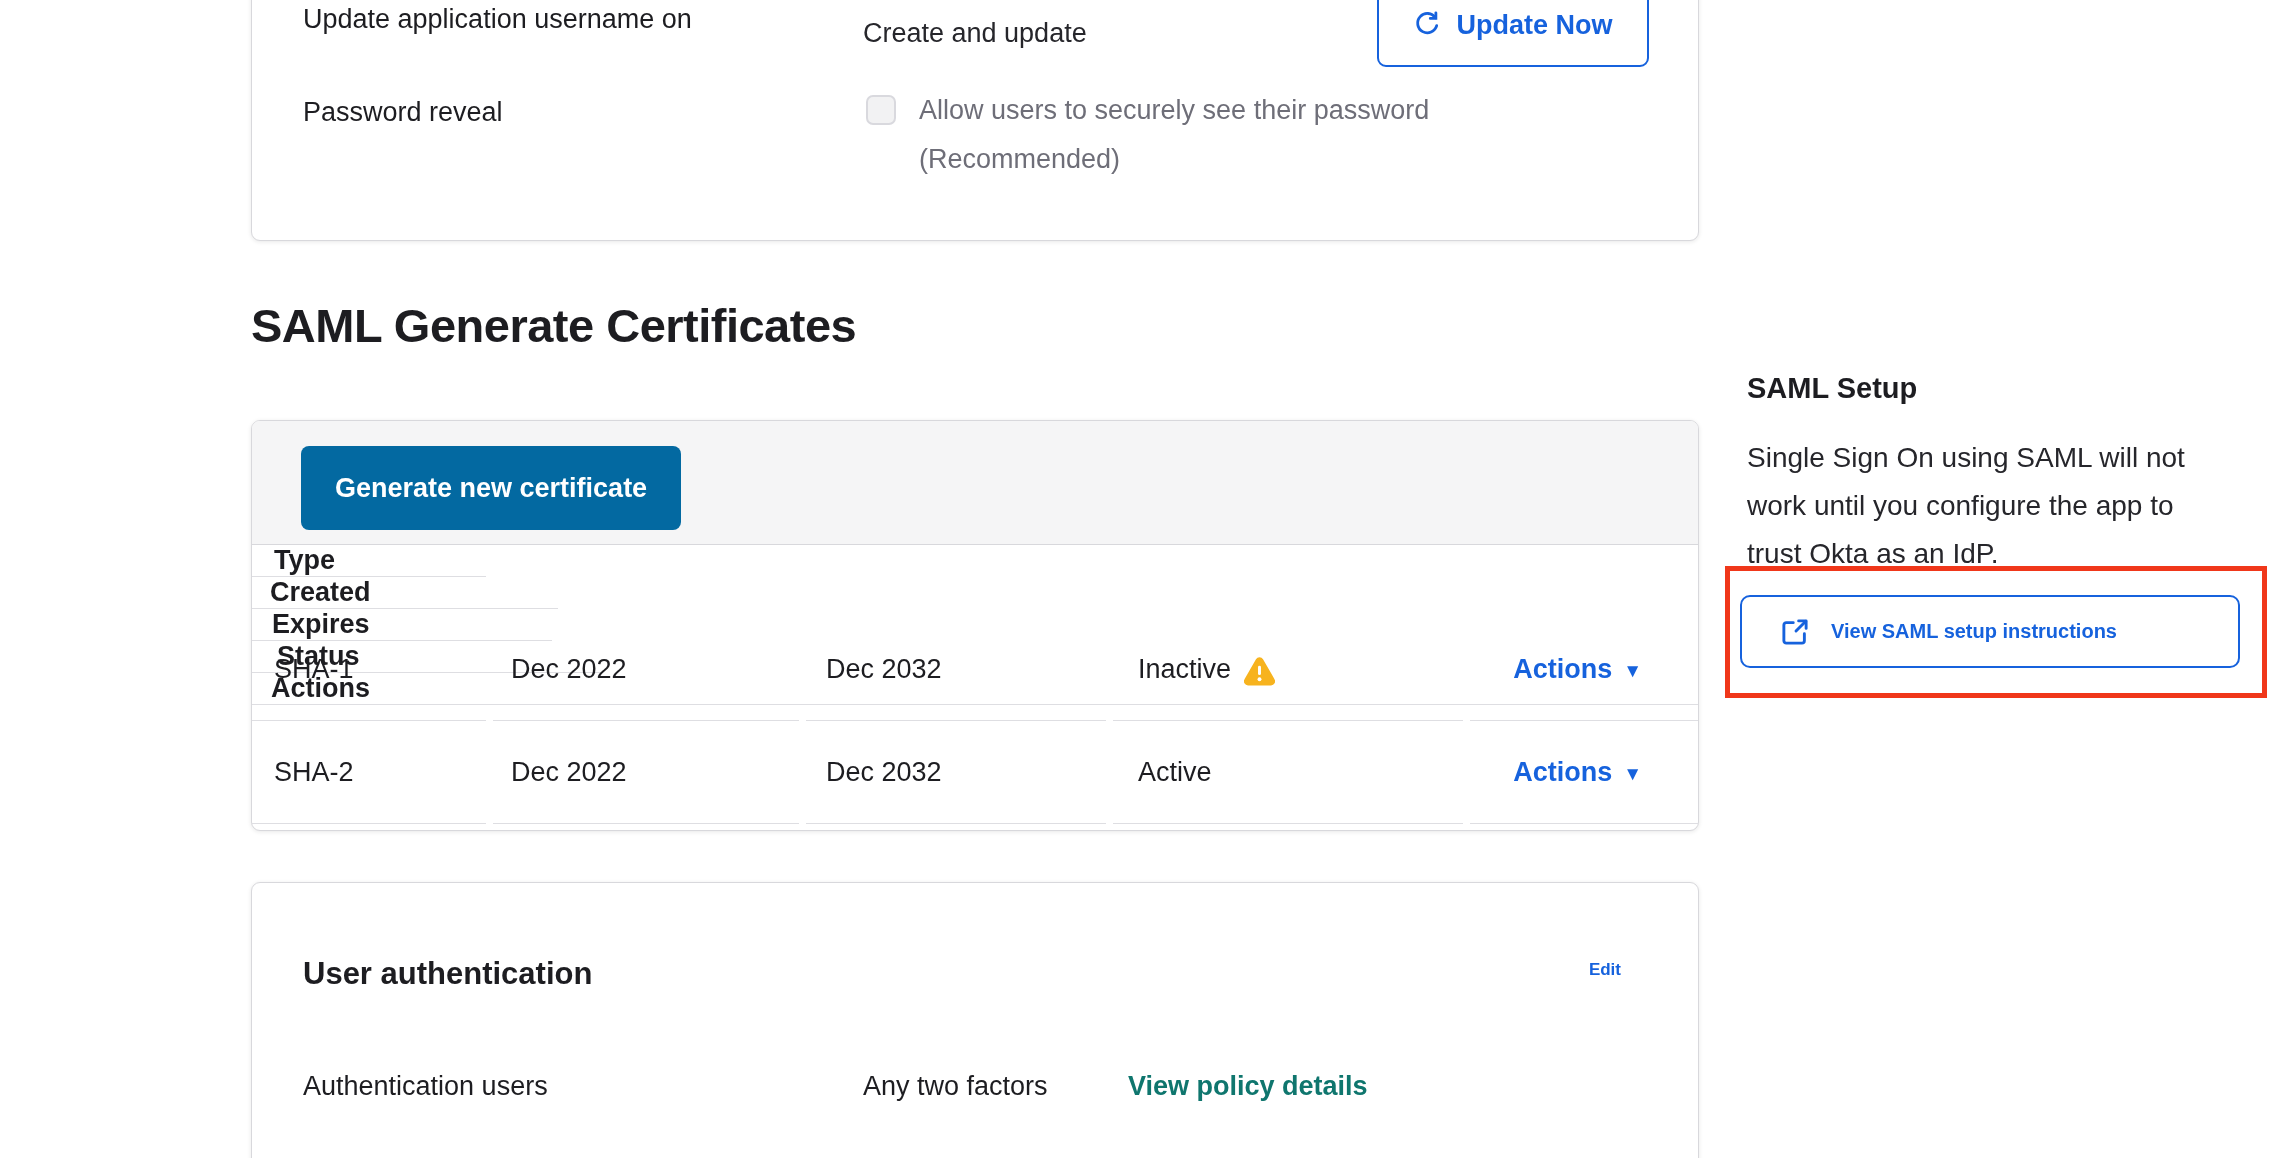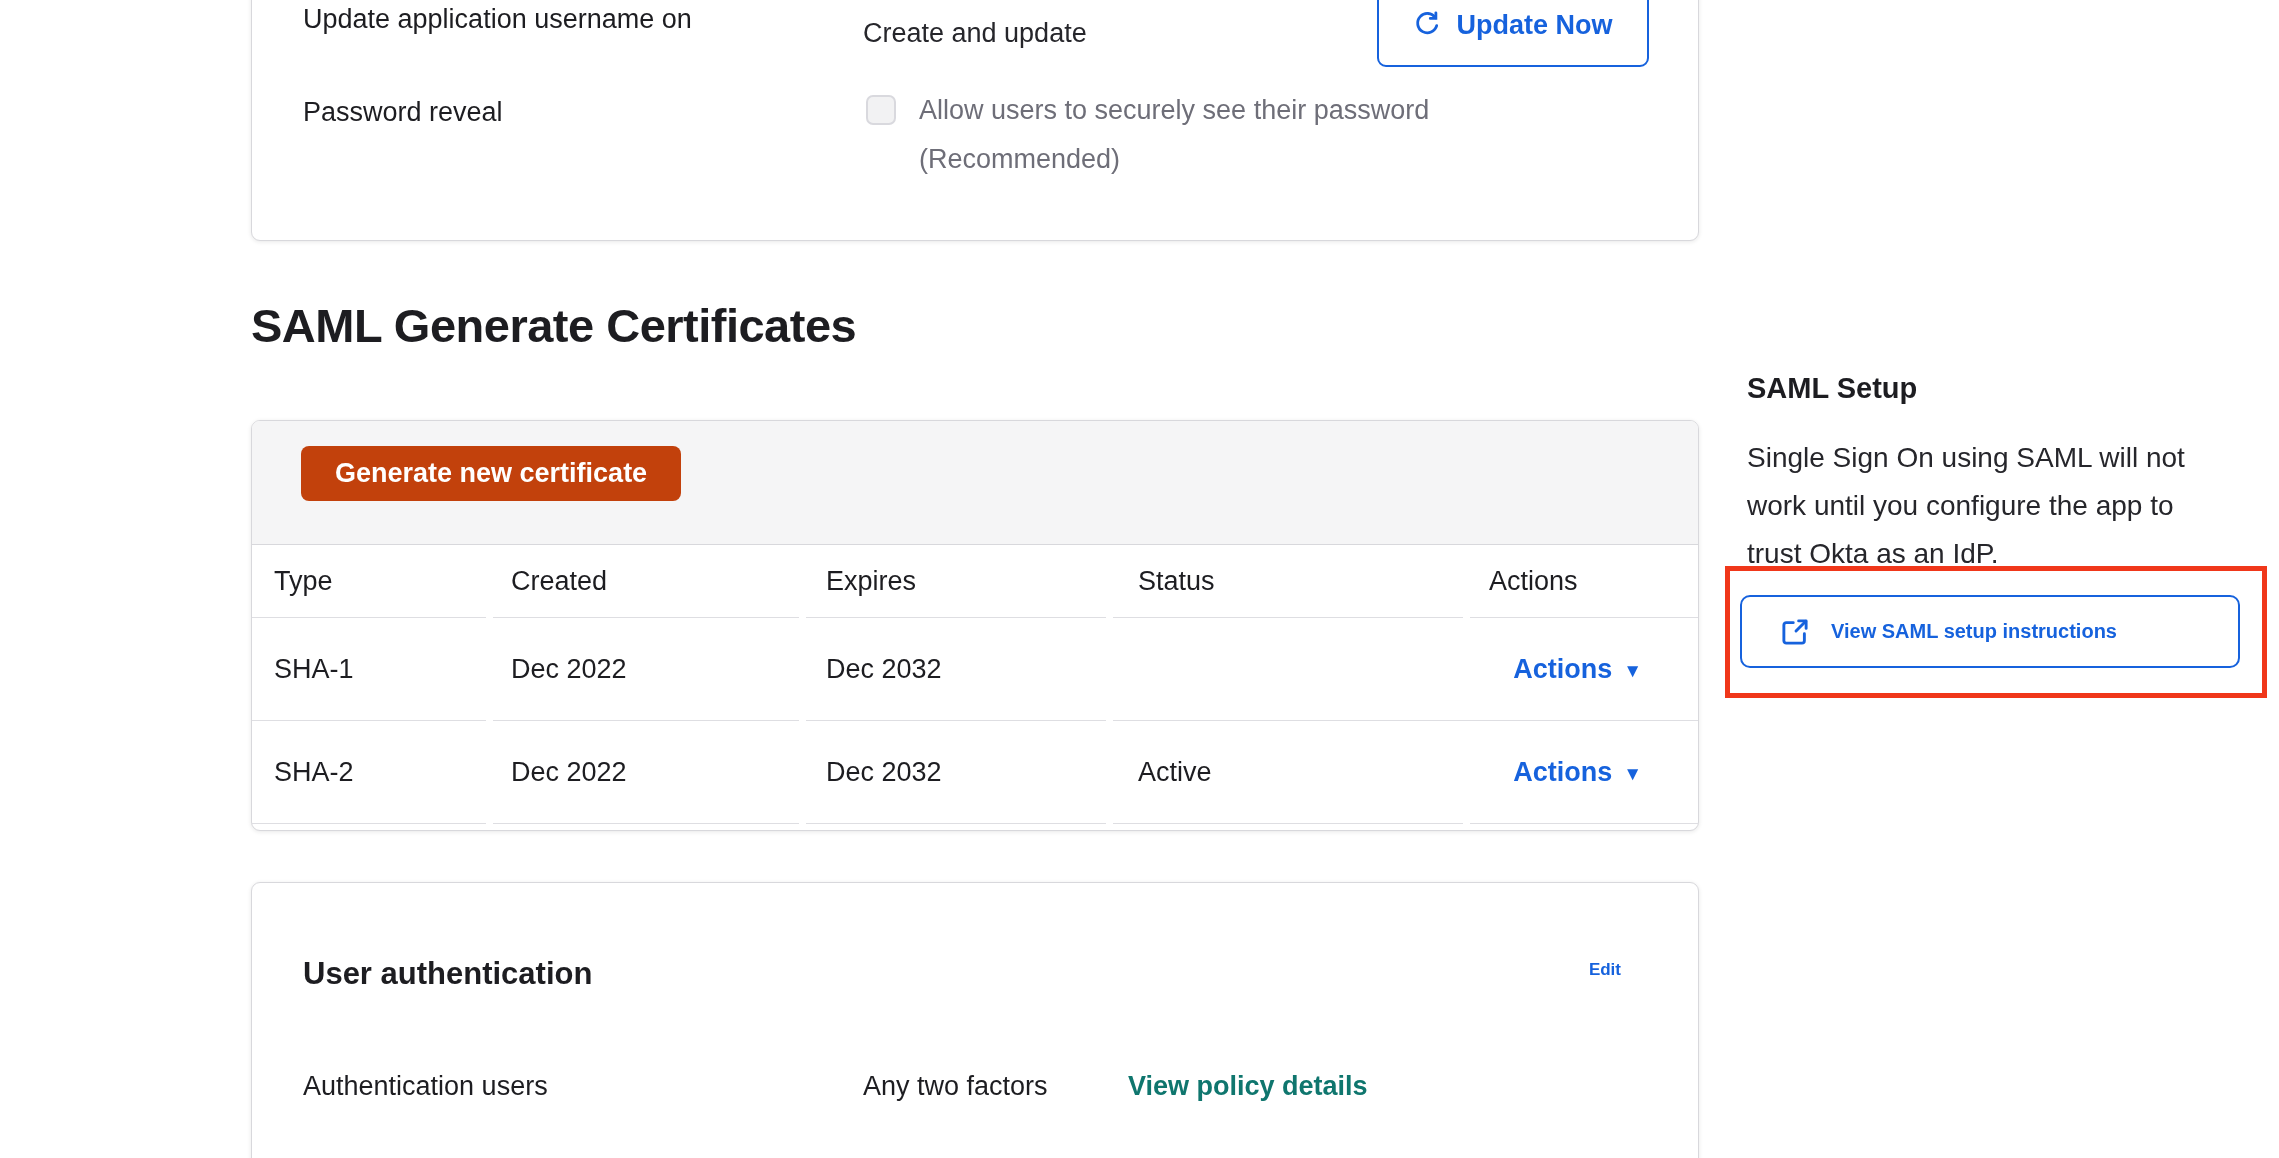--- a/index.html
+++ b/index.html
@@ -27,26 +27,26 @@
   #cb-line2 { top:166px; }
 
   
   #page-heading { position:absolute; left:251px; top:298px; font-size:47px; font-weight:bold;
                   letter-spacing:-0.5px; color:#1d1d21; }
 
   
   #cert-panel { left:251px; top:420px; width:1448px; height:411px; }
   #cert-toolbar { position:absolute; left:0; top:0; right:0; height:124px; background:#f5f5f6;
                   border-bottom:1px solid #d8d8dc; border-radius:8px 8px 0 0; }
-  #generate-btn { position:absolute; left:49px; top:25px; height:55px; padding:0 34px;
-                  background:#c2410c; color:#fff; font-size:27px; font-weight:bold;
+  #generate-btn { position:absolute; left:49px; top:25px; height:84px; padding:0 34px;
+                  background:#0369a1; color:#fff; font-size:27px; font-weight:bold;
                   border:none; border-radius:8px; cursor:pointer; }
   #cert-table { position:absolute; left:0; top:124px; right:0; bottom:0; display:flex; flex-direction:column; }
   .t-row { display:flex; width:100%; }
-  .t-head { height:73px; font-weight:normal; }
+  .t-head { height:73px; font-weight:bold;flex-direction:column; }
   .t-data { height:103px; }
   .t-cell { display:flex; align-items:center; border-bottom:1px solid #dedee2;
             font-size:27px; margin-right:7px; }
   .c1 { width:234px; padding-left:22px; }
   .c2 { width:306px; padding-left:18px; }
   .c3 { width:300px; padding-left:20px; }
   .c4 { width:350px; padding-left:25px; gap:13px; }
   .c5 { flex:1; margin-right:0; padding-left:19px; }
   .t-data .c5 { justify-content:flex-end; padding-right:56px; }
   .actions-link { color:#1662dd; font-weight:bold; font-size:27px; cursor:pointer;
@@ -112,20 +112,30 @@
       <div class="t-cell c2">Created</div>
       <div class="t-cell c3">Expires</div>
       <div class="t-cell c4">Status</div>
       <div class="t-cell c5">Actions</div>
     </div>
 
     <div class="t-row t-data">
       <div class="t-cell c1">SHA-1</div>
       <div class="t-cell c2">Dec 2022</div>
       <div class="t-cell c3">Dec 2032</div>
+      <div class="t-cell c4">
+        <span>Inactive</span>
+        <span class="warn-icon">
+          <svg width="31" height="29" viewBox="0 0 24 22">
+            <path d="M10.4 2.2 L1.5 17.6 a1.9 1.9 0 0 0 1.65 2.9 h17.7 a1.9 1.9 0 0 0 1.65-2.9 L13.6 2.2 a1.85 1.85 0 0 0-3.2 0 Z" fill="#f7b31e" stroke="#f7b31e" stroke-width="2.6" stroke-linejoin="round"></path>
+            <rect x="10.85" y="6.6" width="2.3" height="7.2" rx="1.15" fill="#ffffff"></rect>
+            <circle cx="12" cy="17" r="1.5" fill="#ffffff"></circle>
+          </svg>
+        </span>
+      </div>
       <div class="t-cell c5">
         <span class="actions-link">
           <span>Actions</span>
           <span class="caret">▼</span>
         </span>
       </div>
     </div>
 
     <div class="t-row t-data">
       <div class="t-cell c1">SHA-2</div>

